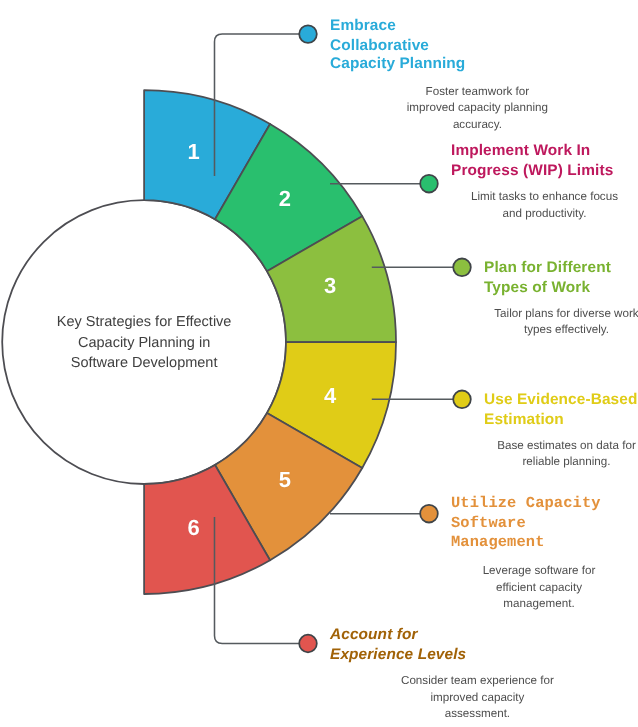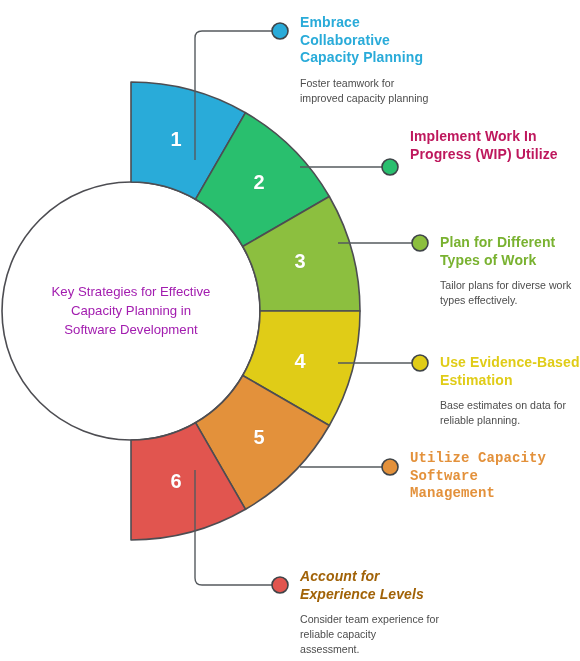--- a/index.html
+++ b/index.html
@@ -27,21 +27,21 @@
     height: 661px;
   }
   .center-text {
     position: absolute;
     left: 2px;
     top: 282px;
     width: 258px;
     text-align: center;
     font-size: 13.2px;
     line-height: 19px;
-    color: #a21caf;
+    color: #404040;
     font-family: "Liberation Sans", sans-serif;
   }
   .center-text .line {
     display: block;
     white-space: nowrap;
   }
   .callout {
     position: absolute;
     font-family: "Liberation Sans", sans-serif;
   }
@@ -54,20 +54,21 @@
   }
   .callout .c-title .tline {
     display: block;
     white-space: nowrap;
   }
   .callout .c-desc {
     font-size: 10.6px;
     line-height: 15px;
     color: #4d4d4d;
     margin: 0;
+    text-align: center;
   }
   .callout .c-desc .dline {
     display: block;
     white-space: nowrap;
   }
   .seg-number {
     position: absolute;
     color: #ffffff;
     font-size: 20px;
     font-weight: bold;
@@ -134,27 +135,32 @@
 
   <div class="callout" style="left:300px; top:14px; width:268px;">
     <div class="c-title" style="color:#29abd9;">
       <span class="tline">Embrace</span>
       <span class="tline">Collaborative</span>
       <span class="tline">Capacity Planning</span>
     </div>
     <div class="c-desc">
       <span class="dline">Foster teamwork for</span>
       <span class="dline">improved capacity planning</span>
+      <span class="dline">accuracy.</span>
     </div>
   </div>
 
   <div class="callout" style="left:410px; top:128px; width:170px;">
     <div class="c-title" style="color:#be185d;">
       <span class="tline">Implement Work In</span>
-      <span class="tline">Progress (WIP) Utilize</span>
+      <span class="tline">Progress (WIP) Limits</span>
+    </div>
+    <div class="c-desc">
+      <span class="dline">Limit tasks to enhance focus</span>
+      <span class="dline">and productivity.</span>
     </div>
   </div>
 
   <div class="callout" style="left:440px; top:234px; width:150px;">
     <div class="c-title" style="color:#79b230;">
       <span class="tline">Plan for Different</span>
       <span class="tline">Types of Work</span>
     </div>
     <div class="c-desc">
       <span class="dline">Tailor plans for diverse work</span>
@@ -172,27 +178,32 @@
       <span class="dline">reliable planning.</span>
     </div>
   </div>
 
   <div class="callout" style="left:410px; top:450px; width:160px;">
     <div class="c-title" style="color:#e3913b;font-family:Liberation Mono, monospace;">
       <span class="tline">Utilize Capacity</span>
       <span class="tline">Software</span>
       <span class="tline">Management</span>
     </div>
+    <div class="c-desc">
+      <span class="dline">Leverage software for</span>
+      <span class="dline">efficient capacity</span>
+      <span class="dline">management.</span>
+    </div>
   </div>
 
   <div class="callout" style="left:300px; top:568px; width:268px;">
     <div class="c-title" style="color:#a16207;font-style:italic;">
       <span class="tline">Account for</span>
       <span class="tline">Experience Levels</span>
     </div>
     <div class="c-desc">
       <span class="dline">Consider team experience for</span>
-      <span class="dline">reliable capacity</span>
+      <span class="dline">improved capacity</span>
       <span class="dline">assessment.</span>
     </div>
   </div>
 
 </div>
 
 </body></html>

